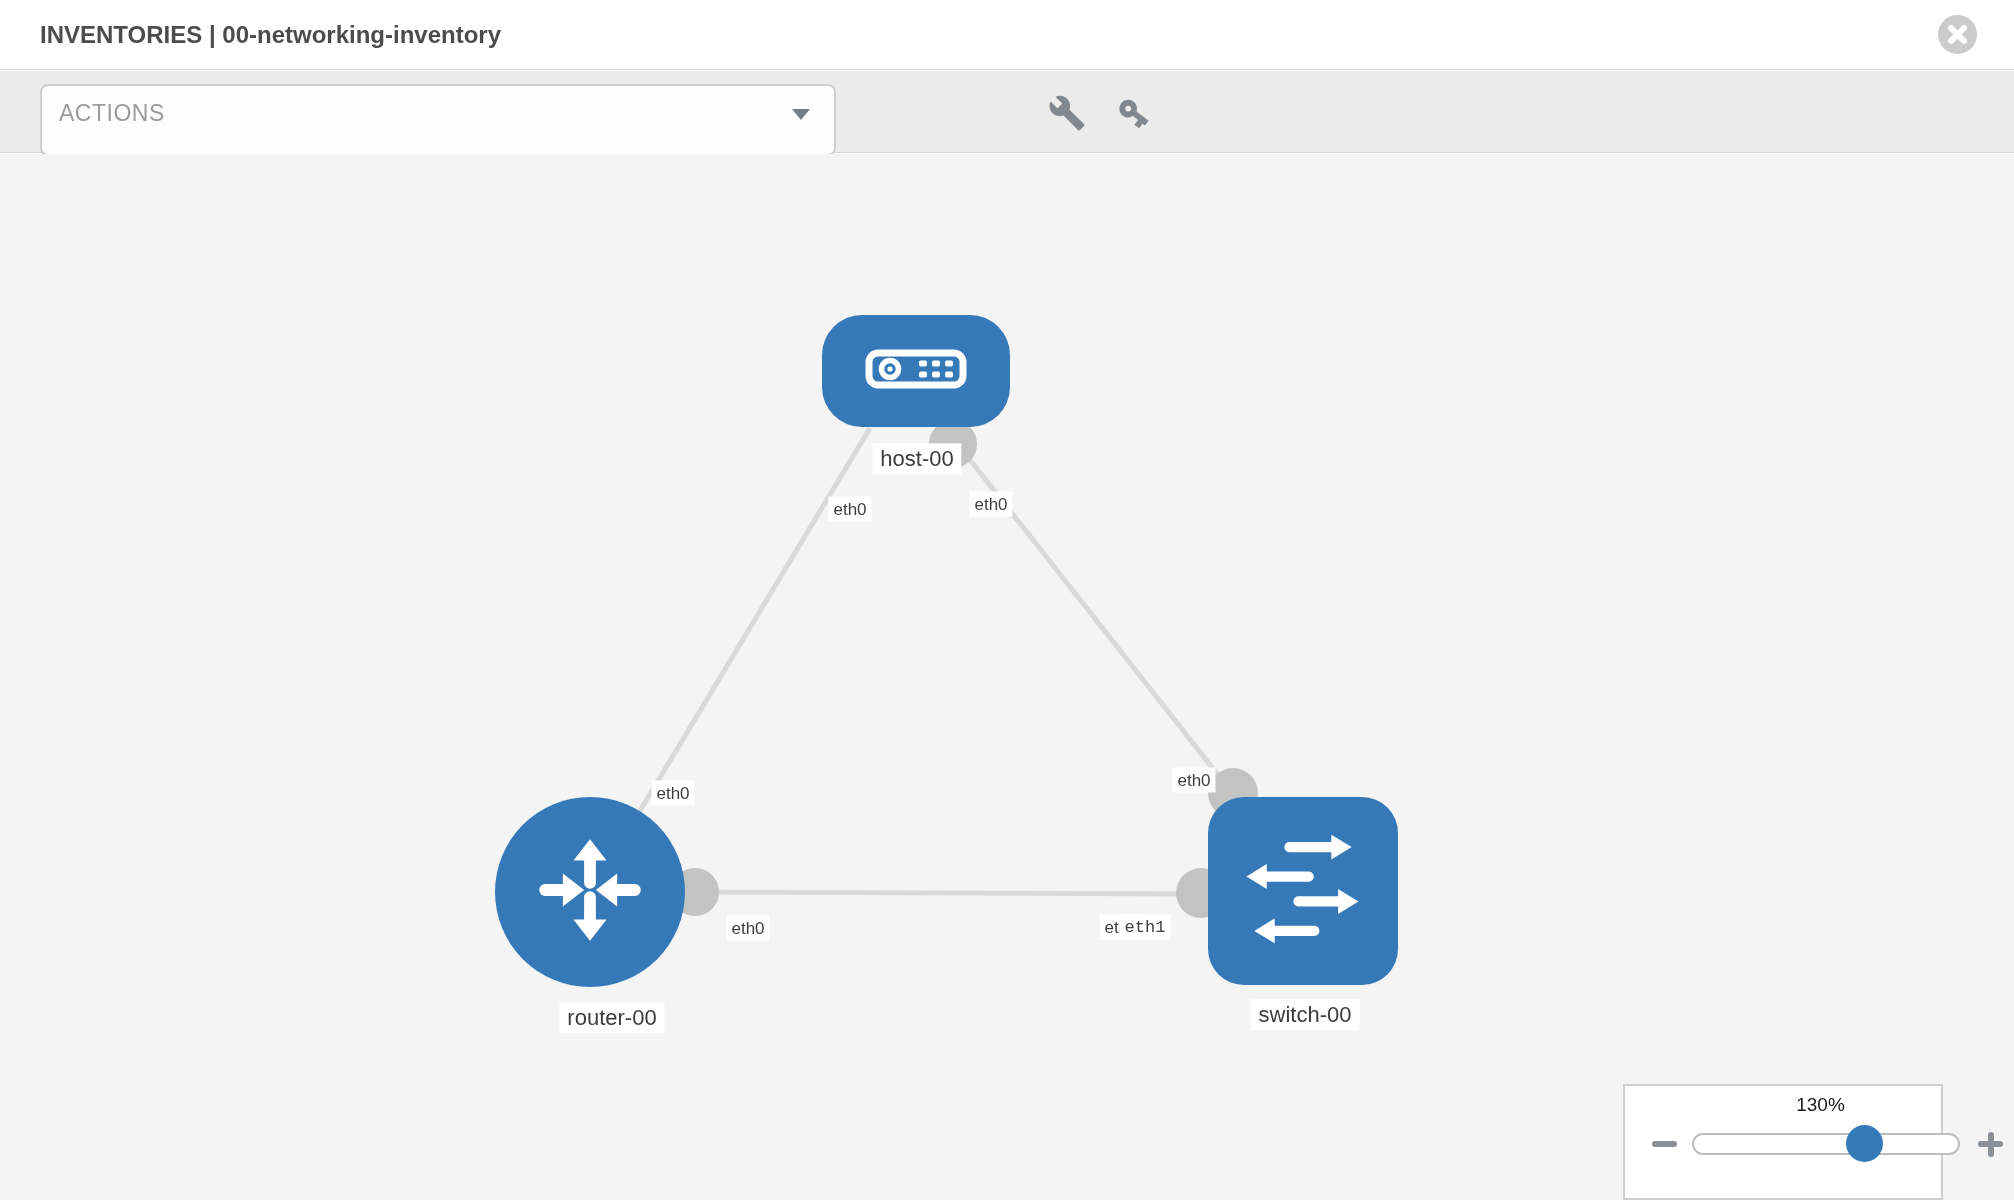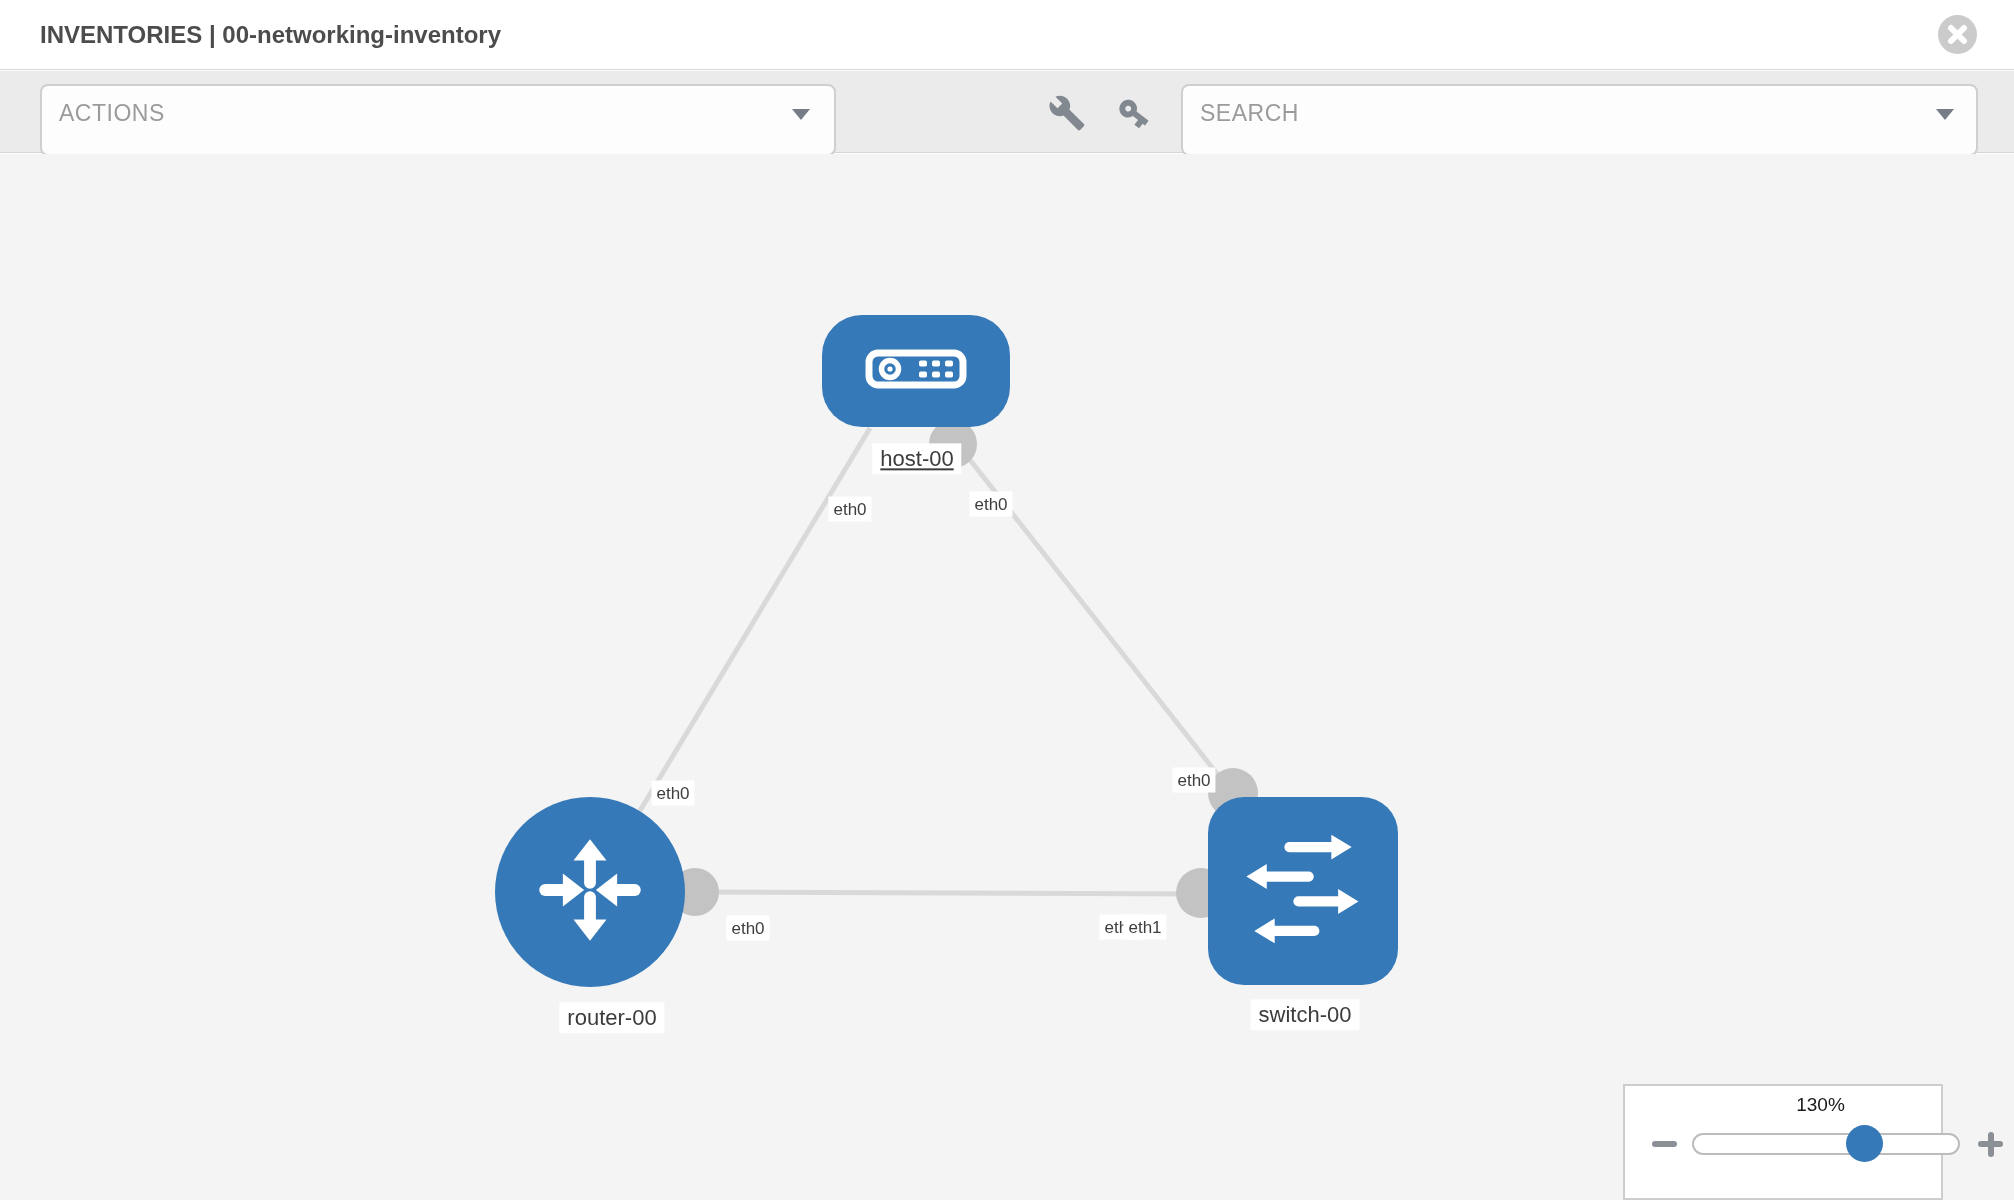--- a/index.html
+++ b/index.html
@@ -124,24 +124,20 @@
   </div>
 
   <div class="tool-icon key-btn">
     <span>
       <svg width="38" height="38" viewBox="0 0 24 24">
         <path fill="#828890" transform="rotate(38 12 12) scale(0.93) translate(1,1)" d="M12.65 10C11.83 7.67 9.61 6 7 6c-3.31 0-6 2.69-6 6s2.69 6 6 6c2.61 0 4.83-1.67 5.65-4H17v4h4v-4h2v-4H12.65zM7 14c-1.1 0-2-.9-2-2s.9-2 2-2 2 .9 2 2-.9 2-2 2z"></path>
       </svg>
     </span>
   </div>
 
-  <div class="select-box search-box">
-    <span class="select-label">SEARCH</span>
-    <span class="caret"></span>
-  </div>
 </div>
 
 <div class="canvas">
 
   <svg class="links-svg" width="2014" height="1046" viewBox="0 0 2014 1046">
 
     <line x1="870" y1="274" x2="638" y2="660" stroke="#d9d9d9" stroke-width="5"></line>
     <line x1="952" y1="283" x2="1233" y2="640" stroke="#d9d9d9" stroke-width="5"></line>
     <line x1="694" y1="738" x2="1202" y2="740" stroke="#d9d9d9" stroke-width="5"></line>
 
@@ -196,23 +192,23 @@
       </svg>
     </span>
   </div>
 
   <div class="iface-label" style="left:850px; top:315px;">eth0</div>
   <div class="iface-label" style="left:991px; top:310px;">eth0</div>
   <div class="iface-label" style="left:673px; top:599px;">eth0</div>
   <div class="iface-label" style="left:1194px; top:586px;">eth0</div>
   <div class="iface-label" style="left:748px; top:734px;">eth0</div>
   <div class="iface-label" style="left:1121px; top:733px;">eth0</div>
-  <div class="iface-label" style="left:1145px; top:733px;">eth1</div>
-
-  <div class="node-label" style="left:917px; top:305px;text-decoration:underline;">host-00</div>
+  <div class="iface-label" style="left:1145px; top:733px;font-family:Liberation Mono, monospace;">eth1</div>
+
+  <div class="node-label" style="left:917px; top:305px;">host-00</div>
   <div class="node-label" style="left:612px; top:864px;text-align:right;">router-00</div>
   <div class="node-label" style="left:1305px; top:861px;">switch-00</div>
 </div>
 
 <div class="zoom-panel">
   <div class="zoom-percent">130%</div>
   <div class="zoom-row">
     <div class="zoom-minus"></div>
     <div class="zoom-track">
       <div class="zoom-handle"></div>

